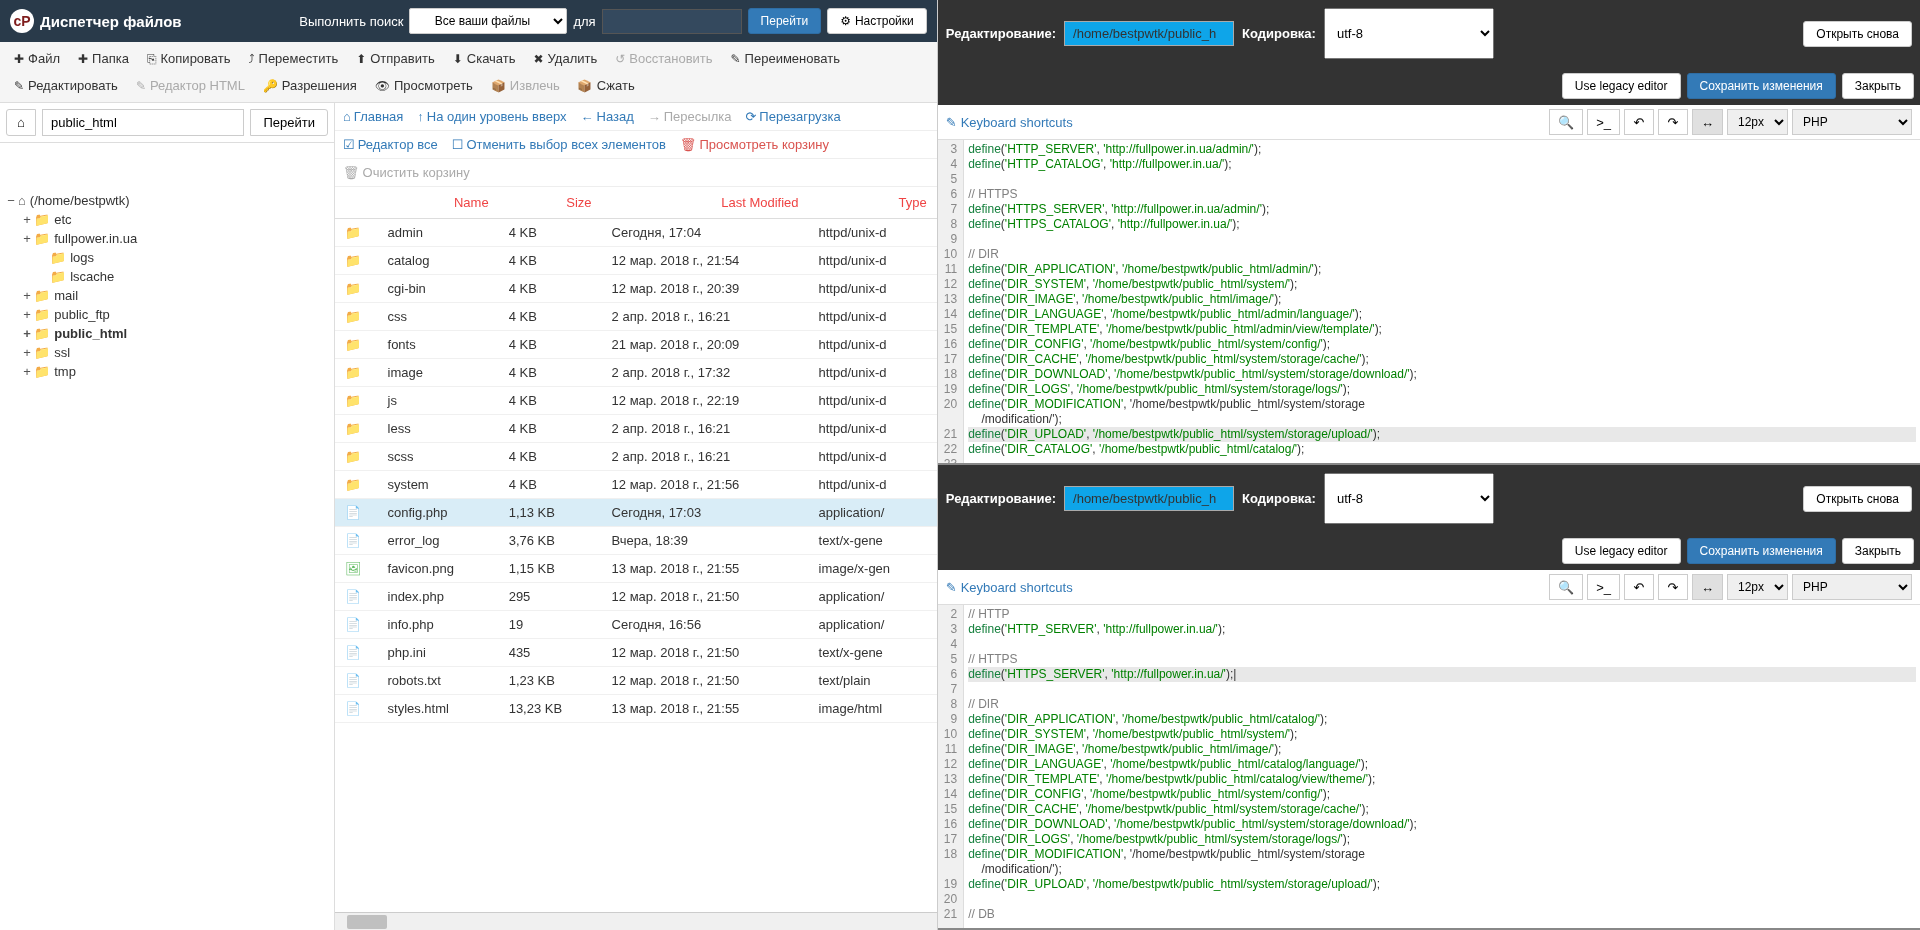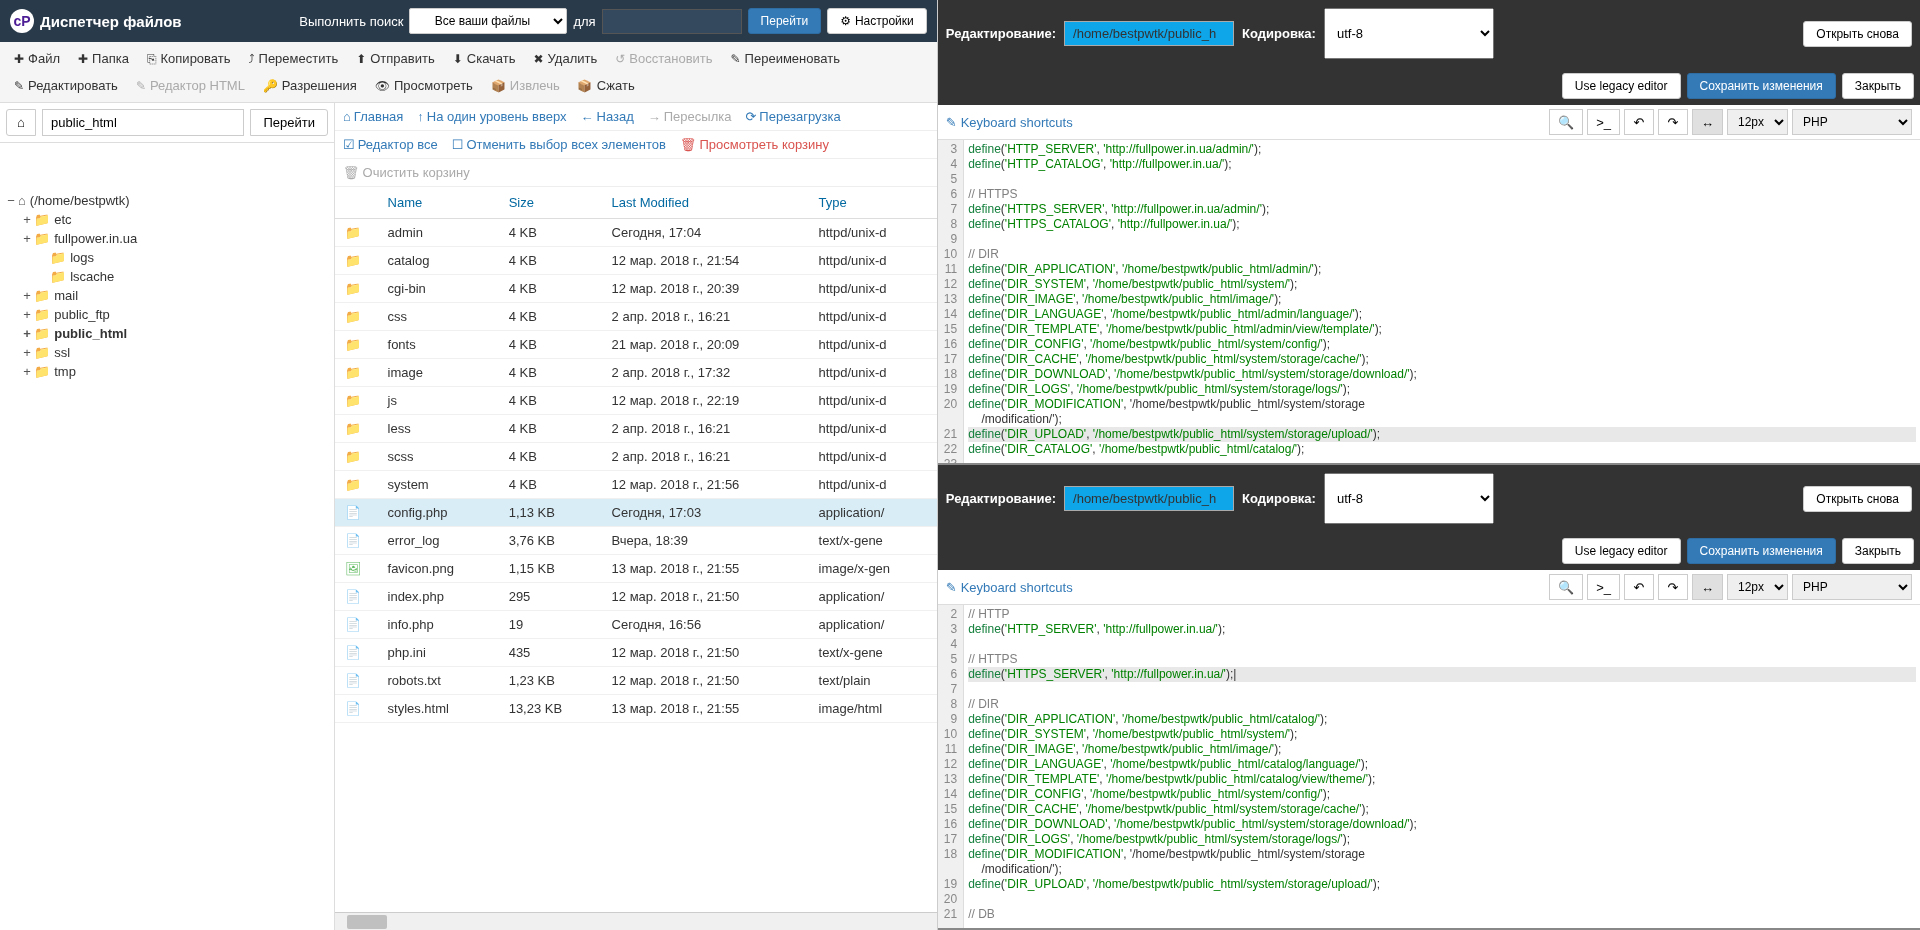--- a/index.html
+++ b/index.html
@@ -4,21 +4,21 @@
 <style>
 * { margin: 0; padding: 0; box-sizing: border-box; font-family: Arial, sans-serif; }
 body { font-size: 12px; color: #333; background: #fff; overflow: hidden; }
 .app { display: flex; width: 1920px; height: 930px; }
 .left-panel { width: 970px; border-right: 1px solid #ccc; display: flex; flex-direction: column; }
 .right-panel { width: 1016px; display: flex; flex-direction: column; }
 
 
 .header { background: #293a4a; color: #fff; display: flex; align-items: center; padding: 6px 10px; height: 42px; }
 .logo { display: flex; align-items: center; font-weight: bold; font-size: 15px; }
-.logo-icon { width: 24px; height: 24px; background: #fff; border-radius: 50%; color: #4c1d95; display: inline-flex; align-items: center; justify-content: center; font-size: 14px; margin-right: 6px; font-weight: bold; }
+.logo-icon { width: 24px; height: 24px; background: #fff; border-radius: 50%; color: #7f1d1d; display: inline-flex; align-items: center; justify-content: center; font-size: 14px; margin-right: 6px; font-weight: bold; }
 .search-area { margin-left: auto; display: flex; align-items: center; gap: 6px; }
 .search-label { font-size: 13px; }
 .search-select { background: #fff; border: 1px solid #ccc; padding: 4px 20px; font-size: 12px; border-radius: 2px; text-align: center; }
 .search-input { width: 140px; padding: 4px; border: 1px solid #555; background: #34495e; color: #fff; }
 .btn { padding: 5px 12px; border: 1px solid #ccc; border-radius: 3px; background: #fff; cursor: pointer; font-size: 12px; display: inline-flex; align-items: center; gap: 4px; }
 .btn-primary { background: #337ab7; color: #fff; border-color: #2e6da4; }
 
 
 .toolbar { background: #f5f5f5; border-bottom: 1px solid #ddd; padding: 4px 6px; display: flex; flex-wrap: wrap; gap: 2px; }
 .tool-btn { padding: 5px 8px; border: none; background: transparent; cursor: pointer; font-size: 13px; color: #333; display: inline-flex; align-items: center; gap: 4px; border-radius: 3px; }
@@ -43,21 +43,21 @@
 .indent-2 { padding-left: 32px; }
 
 .main { flex: 1; display: flex; flex-direction: column; overflow: hidden; }
 .nav-row { display: flex; padding: 6px 8px; gap: 14px; border-bottom: 1px solid #eee; flex-wrap: wrap; }
 .nav-link { color: #337ab7; cursor: pointer; font-size: 13px; display: inline-flex; align-items: center; gap: 3px; }
 .nav-link.disabled { color: #aaa; cursor: default; }
 .nav-link.danger { color: #d9534f; }
 
 .table-wrap { flex: 1; overflow: auto; }
 .file-table { width: 100%; border-collapse: collapse; }
-.file-table th { text-align: left; padding: 8px 10px; border-bottom: 1px solid #ddd; color: #0369a1; font-weight: normal; cursor: pointer; font-size: 13px; background: #fff; position: sticky; top: 0; }
+.file-table th { text-align: right; padding: 8px 10px; border-bottom: 1px solid #ddd; color: #ef4444; font-weight: normal; cursor: pointer; font-size: 13px; background: #fff; position: sticky; top: 0; }
 .file-table td { padding: 6px 10px; border-bottom: 1px solid #f0f0f0; font-size: 13px; }
 .file-table tr.selected td { background: #d9edf7; }
 .file-icon { color: #f0ad4e; margin-right: 6px; }
 .file-icon.doc { color: #555; }
 .file-icon.img { color: #5cb85c; }
 .file-icon.code { color: #555; }
 
 .scrollbar-h { height: 18px; background: #f0f0f0; border-top: 1px solid #ccc; position: relative; }
 .scrollbar-thumb { position: absolute; left: 12px; top: 2px; width: 40px; height: 14px; background: #c0c0c0; border-radius: 2px; }
 

